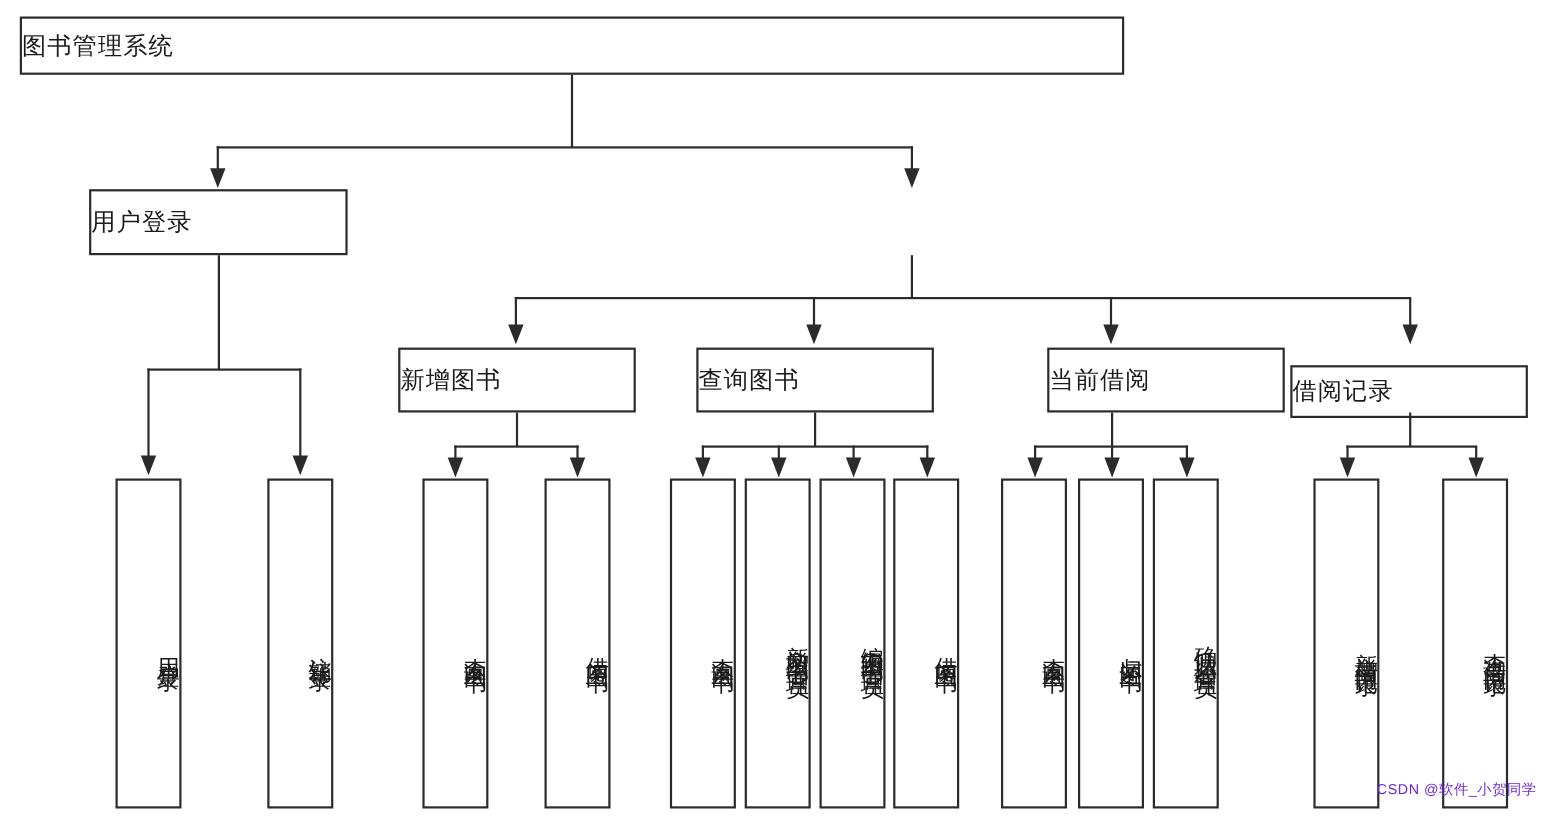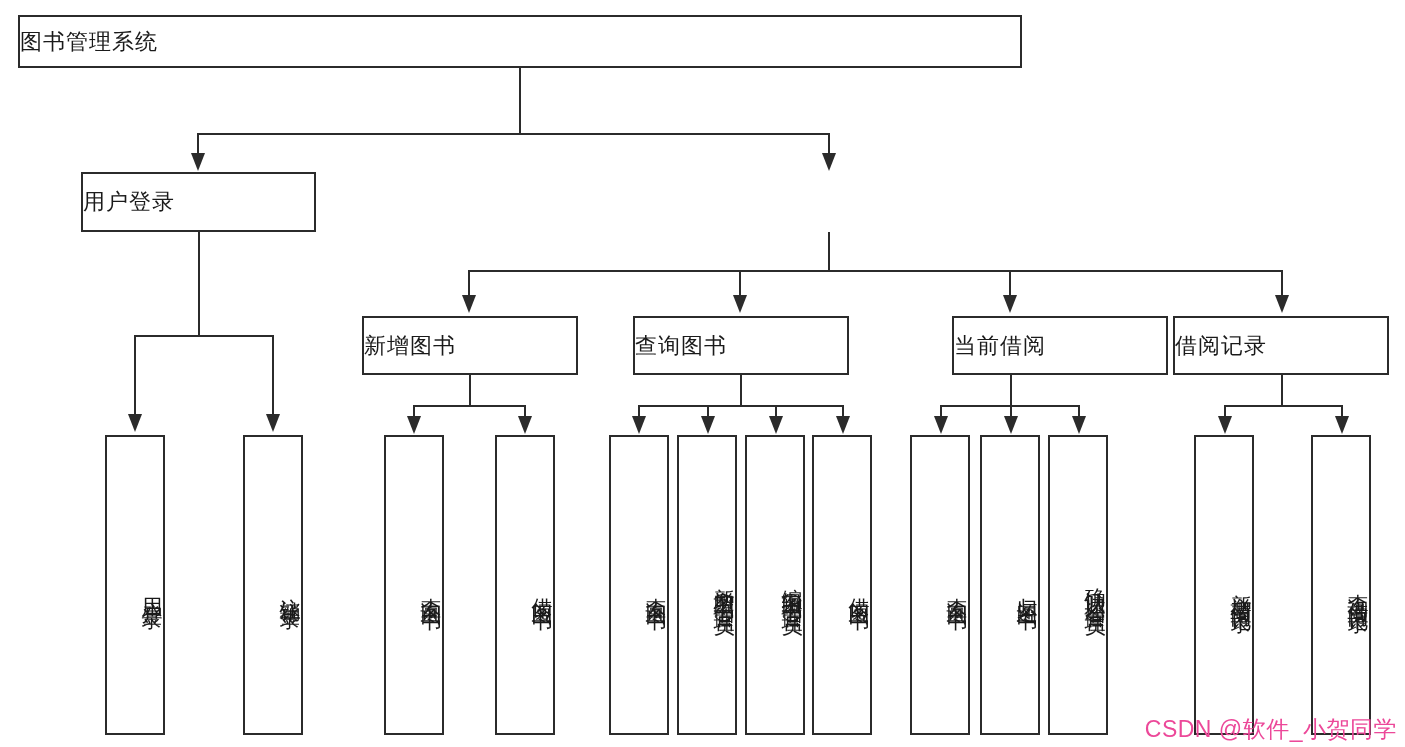--- a/index.html
+++ b/index.html
@@ -54,23 +54,23 @@
     position: absolute;
     width: 0;
     height: 0;
     border-left: 7px solid transparent;
     border-right: 7px solid transparent;
     border-top: 18px solid #2b2b2b;
   }
   #watermark {
     position: absolute;
     right: 8px;
-    bottom: 2px;
-    font-size: 23px;
-    color: #ec4899;
+    bottom: 20px;
+    font-size: 13px;
+    color: #6d28d9;
     white-space: nowrap;
     letter-spacing: 0.5px;
   }
 </style>
 </head>
 <body>
 
 <div id="canvas">
 
   <div class="node horiz" style="left:18px; top:15px; width:1004px; height:53px;">
@@ -110,21 +110,21 @@
 
   <div class="node horiz" style="left:362px; top:316px; width:216px; height:59px;">
     <span>新增图书</span>
   </div>
   <div class="node horiz" style="left:633px; top:316px; width:216px; height:59px;">
     <span>查询图书</span>
   </div>
   <div class="node horiz" style="left:952px; top:316px; width:216px; height:59px;">
     <span>当前借阅</span>
   </div>
-  <div class="node horiz" style="left:1173px; top:316px; width:216px; height:59px;">
+  <div class="node horiz" style="left:1173px; top:332px; width:216px; height:48px;">
     <span>借阅记录</span>
   </div>
 
   <div class="edge v" style="left:469px; top:375px; height:31px;"></div>
   <div class="edge h" style="left:413px; top:405px; width:113px;"></div>
   <div class="edge v" style="left:413px; top:405px; height:13px;"></div>
   <div class="arrow" style="left:407px; top:416px;"></div>
   <div class="edge v" style="left:524px; top:405px; height:13px;"></div>
   <div class="arrow" style="left:518px; top:416px;"></div>
 

